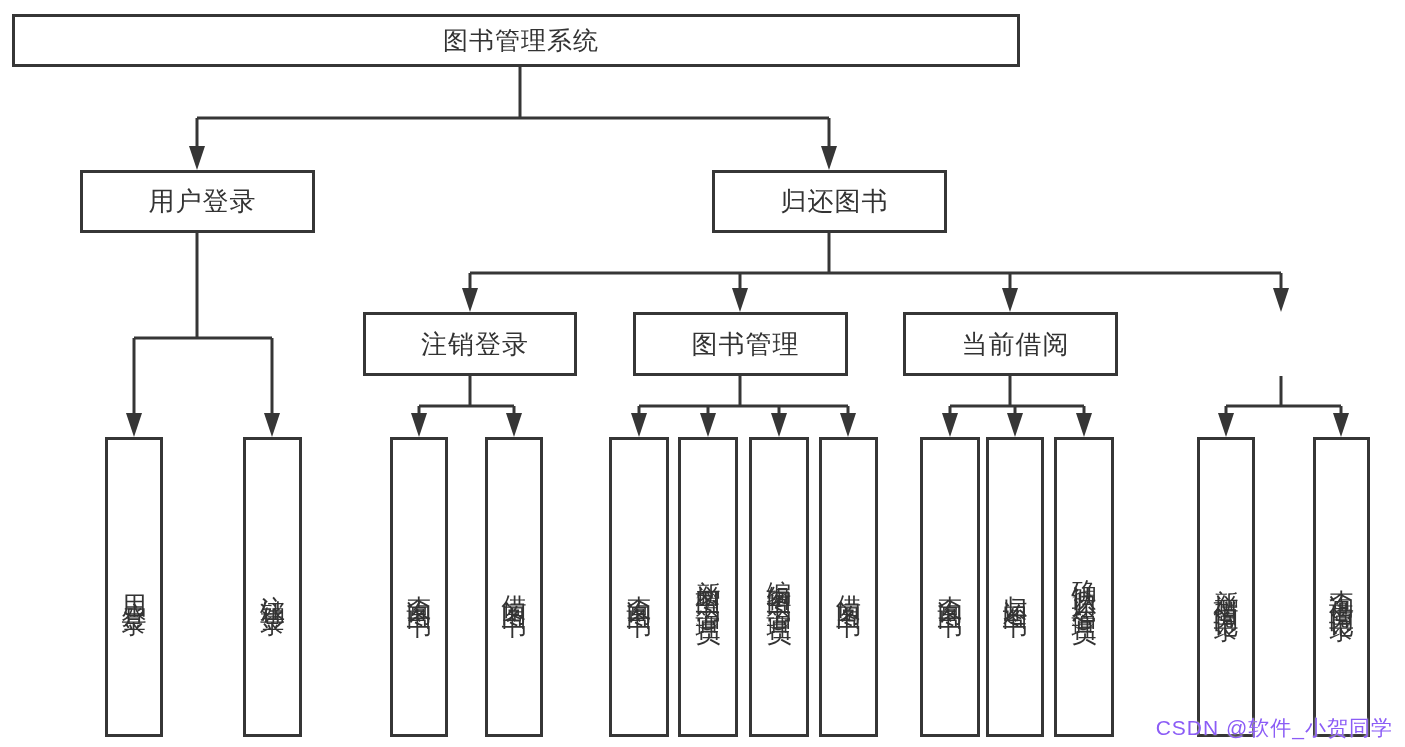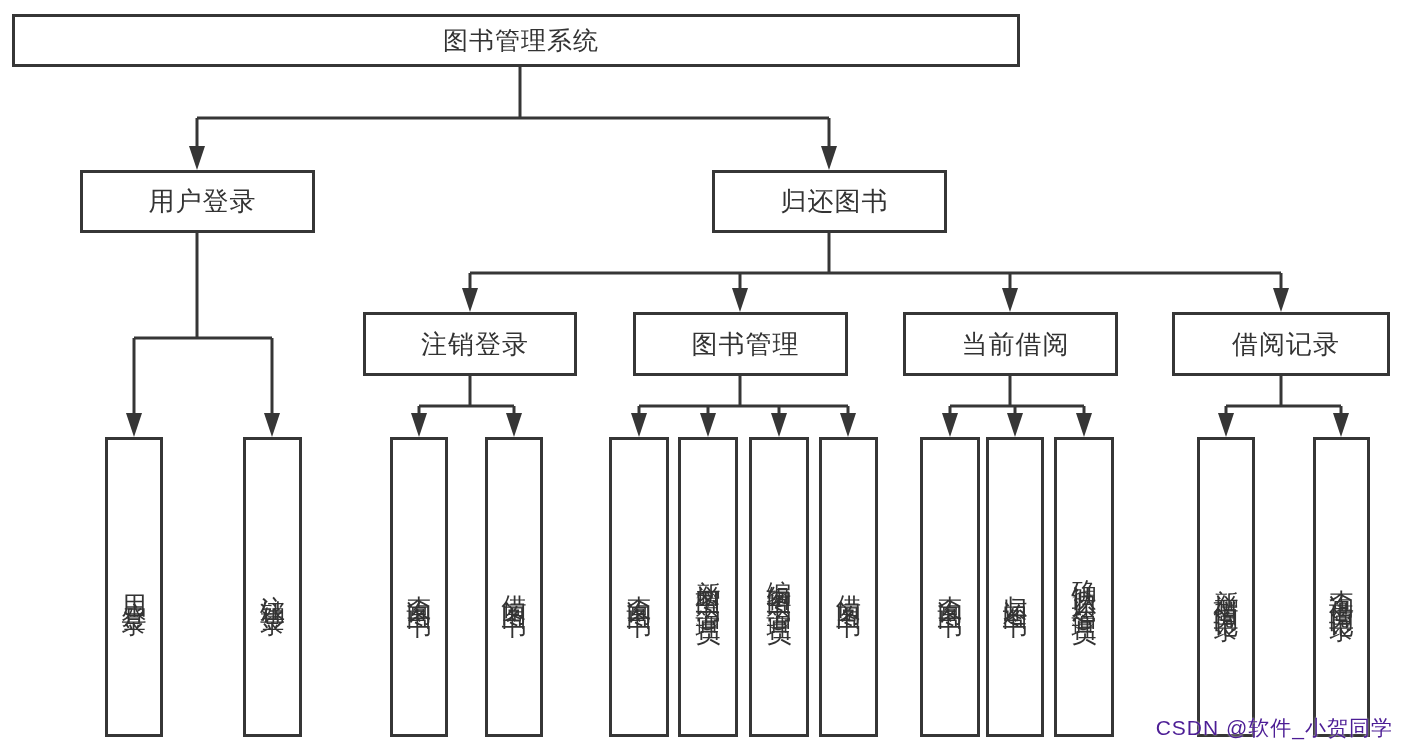--- a/index.html
+++ b/index.html
@@ -29,21 +29,21 @@
     font-size:25px;
     letter-spacing:6px;
     line-height:1;
     color:#333333;
     white-space:nowrap;
   }
   .watermark{
     position:absolute;
     right:12px;bottom:5px;
     font-size:21px;
-    color:#4c1d95;
+    color:#8b5cf6;
     text-shadow:0 0 2px #ffffff;
     z-index:3;
     letter-spacing:1px;
   }
 </style>
 </head>
 <body>
 
 <div id="stage">
 
@@ -129,23 +129,20 @@
 
   <div class="node hnode" style="left:363px;top:312px;width:214px;height:64px">
     <span>注销登录</span>
   </div>
   <div class="node hnode" style="left:633px;top:312px;width:215px;height:64px">
     <span>图书管理</span>
   </div>
   <div class="node hnode" style="left:903px;top:312px;width:215px;height:64px">
     <span>当前借阅</span>
   </div>
-  <div class="node hnode" style="left:1172px;top:312px;width:218px;height:64px">
-    <span>借阅记录</span>
-  </div>
 
   <div class="node vnode" style="left:105px;width:58px">
     <span class="vtext">用户登录</span>
   </div>
   <div class="node vnode" style="left:243px;width:59px">
     <span class="vtext">注销登录</span>
   </div>
 
   <div class="node vnode" style="left:390px;width:58px">
     <span class="vtext">查询图书</span>

